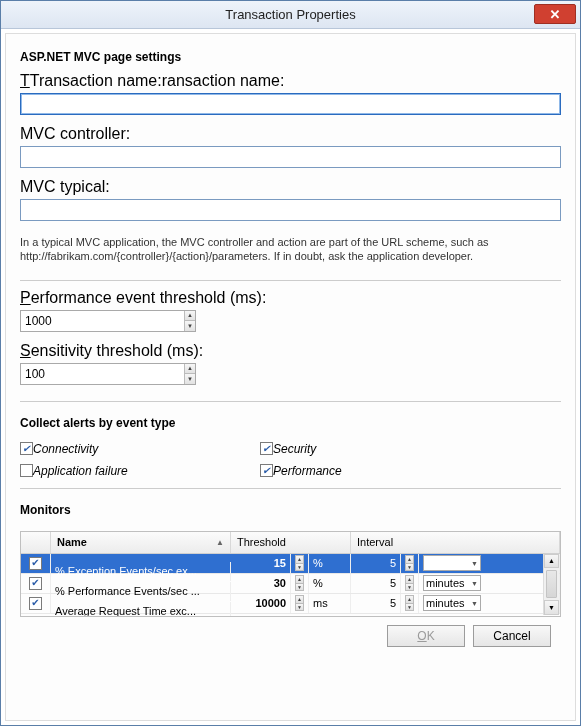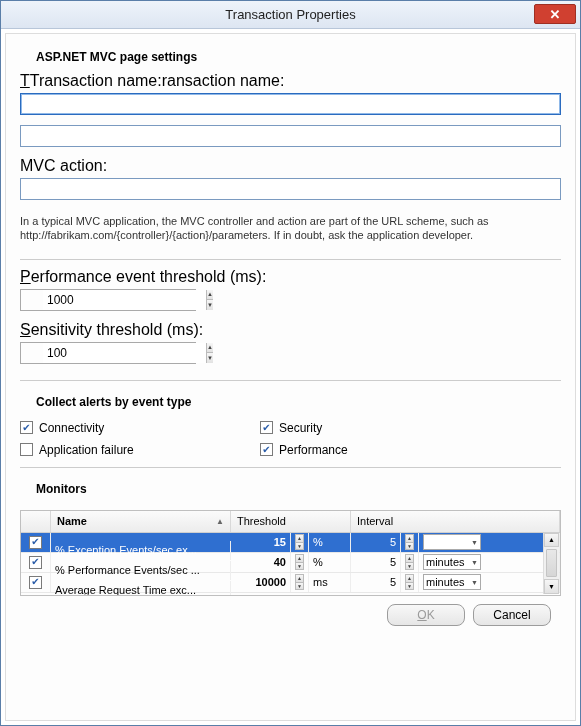--- a/index.html
+++ b/index.html
@@ -57,21 +57,21 @@
     background: #fdfdfd;
     border: 1px solid #ddd;
     margin: 4px;
     overflow: hidden;
     display: flex;
     flex-direction: column;
   }
   .section-title {
     font-weight: bold;
     font-size: 12px;
-    margin: 6px 0 8px 16px;
+    margin: 6px 0 8px 0;
   }
   .label {
     font-size: 16px;
     margin-bottom: 3px;
   }
   .underline { text-decoration: underline; }
   .text-input {
     width: 100%;
     height: 22px;
     border: 1px solid #7a9ac0;
@@ -98,21 +98,20 @@
     width: 176px;
     height: 22px;
     border: 1px solid #a9a9a9;
   }
   .spinner-wrap input {
     border: none;
     flex: 1;
     padding: 0 4px;
     font-size: 12px;
     outline: none;
-    margin-left: 22px;
   }
   .spinner-btns {
     width: 16px;
     display: flex;
     flex-direction: column;
     border-left: 1px solid #bbb;
   }
   .spinner-btns div {
     flex: 1;
     background: linear-gradient(#f6f6f6,#e2e2e2);
@@ -126,21 +125,21 @@
   .spinner-btns div:first-child { border-bottom: 1px solid #bbb; }
   .checkbox-row {
     display: flex;
     gap: 0;
     margin: 4px 0;
   }
   .checkbox-cell {
     width: 240px;
     display: flex;
     align-items: center;
-    gap: 6px;
+    font-style: italic;
   }
   .cb {
     width: 13px; height: 13px;
     border: 1px solid #7a7a7a;
     background: #fff;
     display: flex; align-items: center; justify-content: center;
     font-size: 10px;
     color: #2a5ca8;
     cursor: pointer;
   }
@@ -204,21 +203,21 @@
   .sb-thumb{ flex:0 0 28px; margin:2px; background:linear-gradient(#e8e8e8,#d6d6d6); border:1px solid #c4c4c4; border-radius:1px;}
   .sb-track{flex:1;}
   .footer {
     display:flex; justify-content:flex-end; gap:8px;
     padding: 8px 10px;
   }
   .btn {
     min-width: 78px; height: 22px;
     border: 1px solid #9c9c9c;
     background: linear-gradient(#f8f8f8,#e6e6e6);
-    border-radius: 8px;
+    border-radius: 0;
     font-size: 12px;
     cursor: pointer;
     display:flex; align-items:center; justify-content:center;
   }
   .btn.disabled { color:#9b9b9b; cursor:default;}
 </style>
 </head>
 <body>
 
 <div class="window">
@@ -232,25 +231,26 @@
   <div class="content">
 
     <div class="section-title">ASP.NET MVC page settings</div>
 
     <div class="field-block">
       <div class="label"><span class="underline">T</span><span>Transaction name:</span>ransaction name:</div>
       <input class="text-input focused" type="text" value="" style="">
     </div>
 
     <div class="field-block">
+      <div class="label">MVC controller:</div>
       <input class="text-input" type="text" value="" style="">
     </div>
 
     <div class="field-block">
-      <div class="label">MVC action:</div>
+      <div class="label">MVC typical:</div>
       <input class="text-input" type="text" value="" style="">
     </div>
 
     <div class="help-text">In a typical MVC application, the MVC controller and action are part of the URL scheme, such as http://fabrikam.com/{controller}/{action}/parameters. If in doubt, ask the application developer.</div>
 
     <hr class="sep">
 
     <div class="field-block">
       <div class="label"><span class="underline">P</span>erformance event threshold (ms):</div>
       <div class="spinner-wrap">
@@ -338,21 +338,21 @@
                 <span>minutes</span>
                 <span class="dd">▼</span>
               </div>
             </div>
           </div>
           <div class="mon-row">
             <div class="cell cell-chk">
               <div class="cb checked"></div>
             </div>
             <div class="cell cell-name">% Performance Events/sec ...</div>
-            <div class="cell cell-thrnum">40</div>
+            <div class="cell cell-thrnum">30</div>
             <div class="cell cell-thrspin">
               <div class="mini-spin">
                 <div>▲</div>
                 <div>▼</div>
               </div>
             </div>
             <div class="cell cell-thrunit">%</div>
             <div class="cell cell-intnum">5</div>
             <div class="cell cell-intspin">
               <div class="mini-spin">

